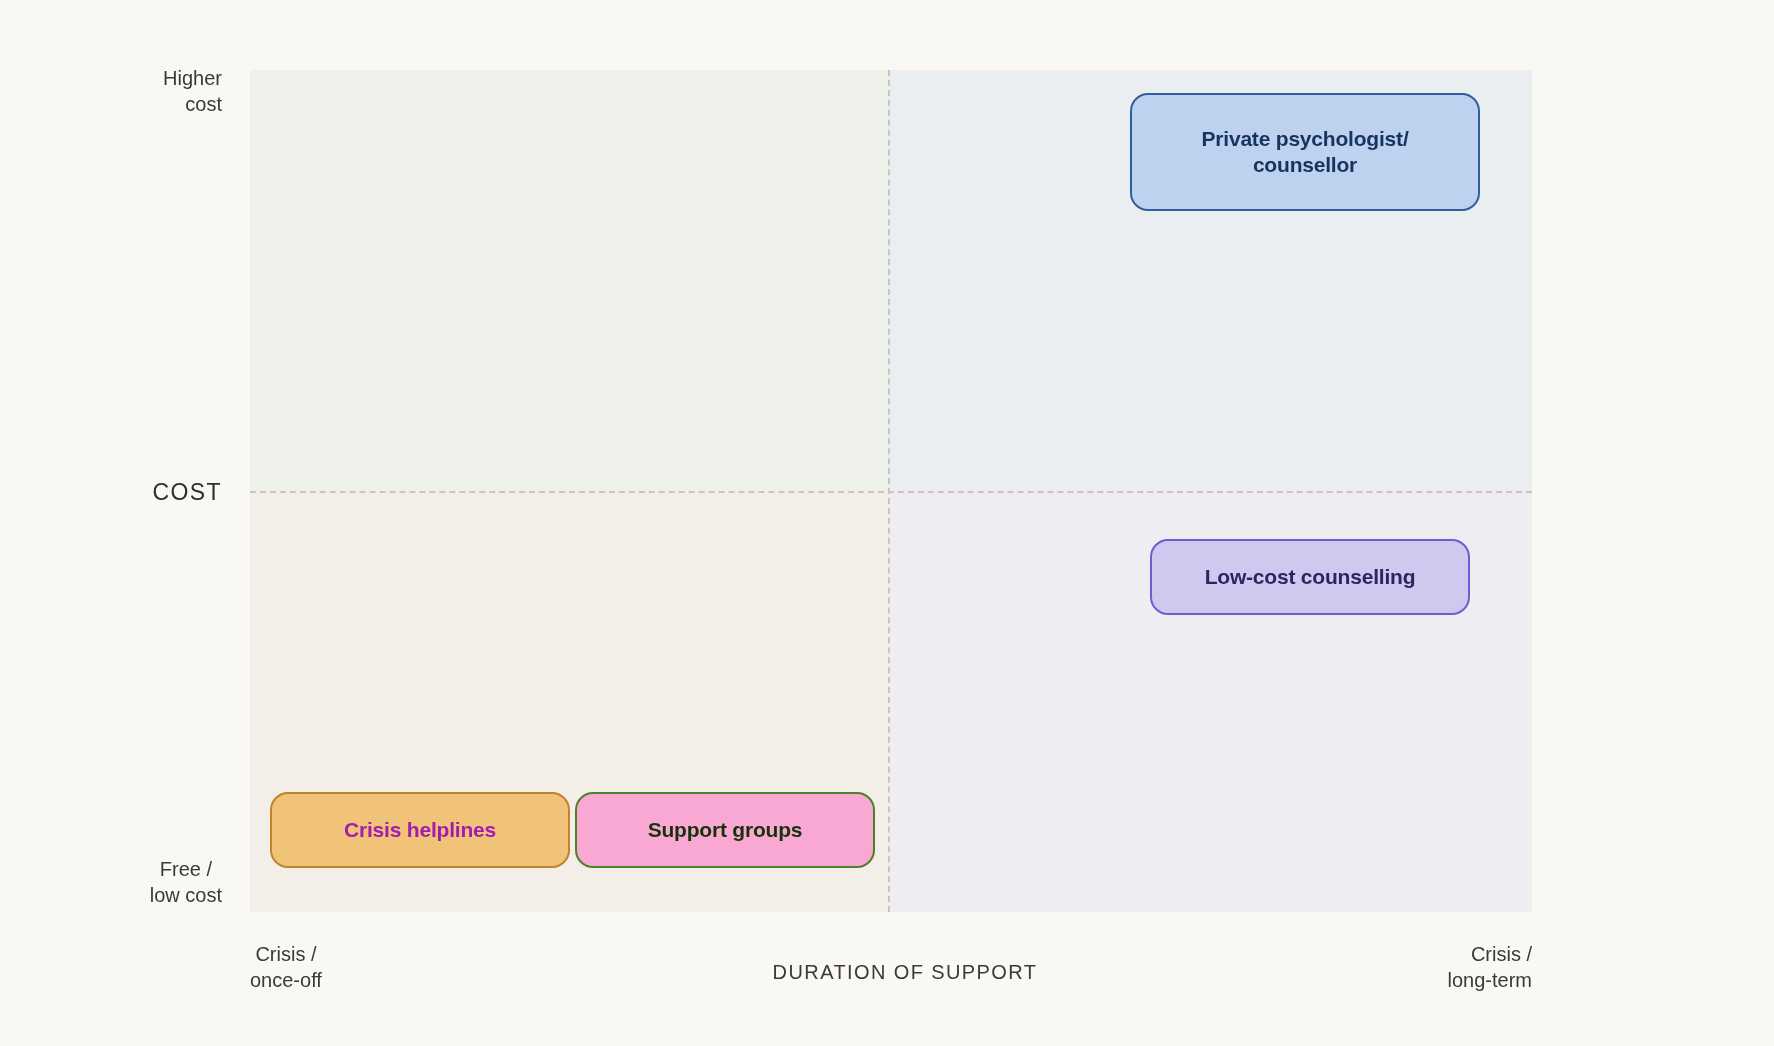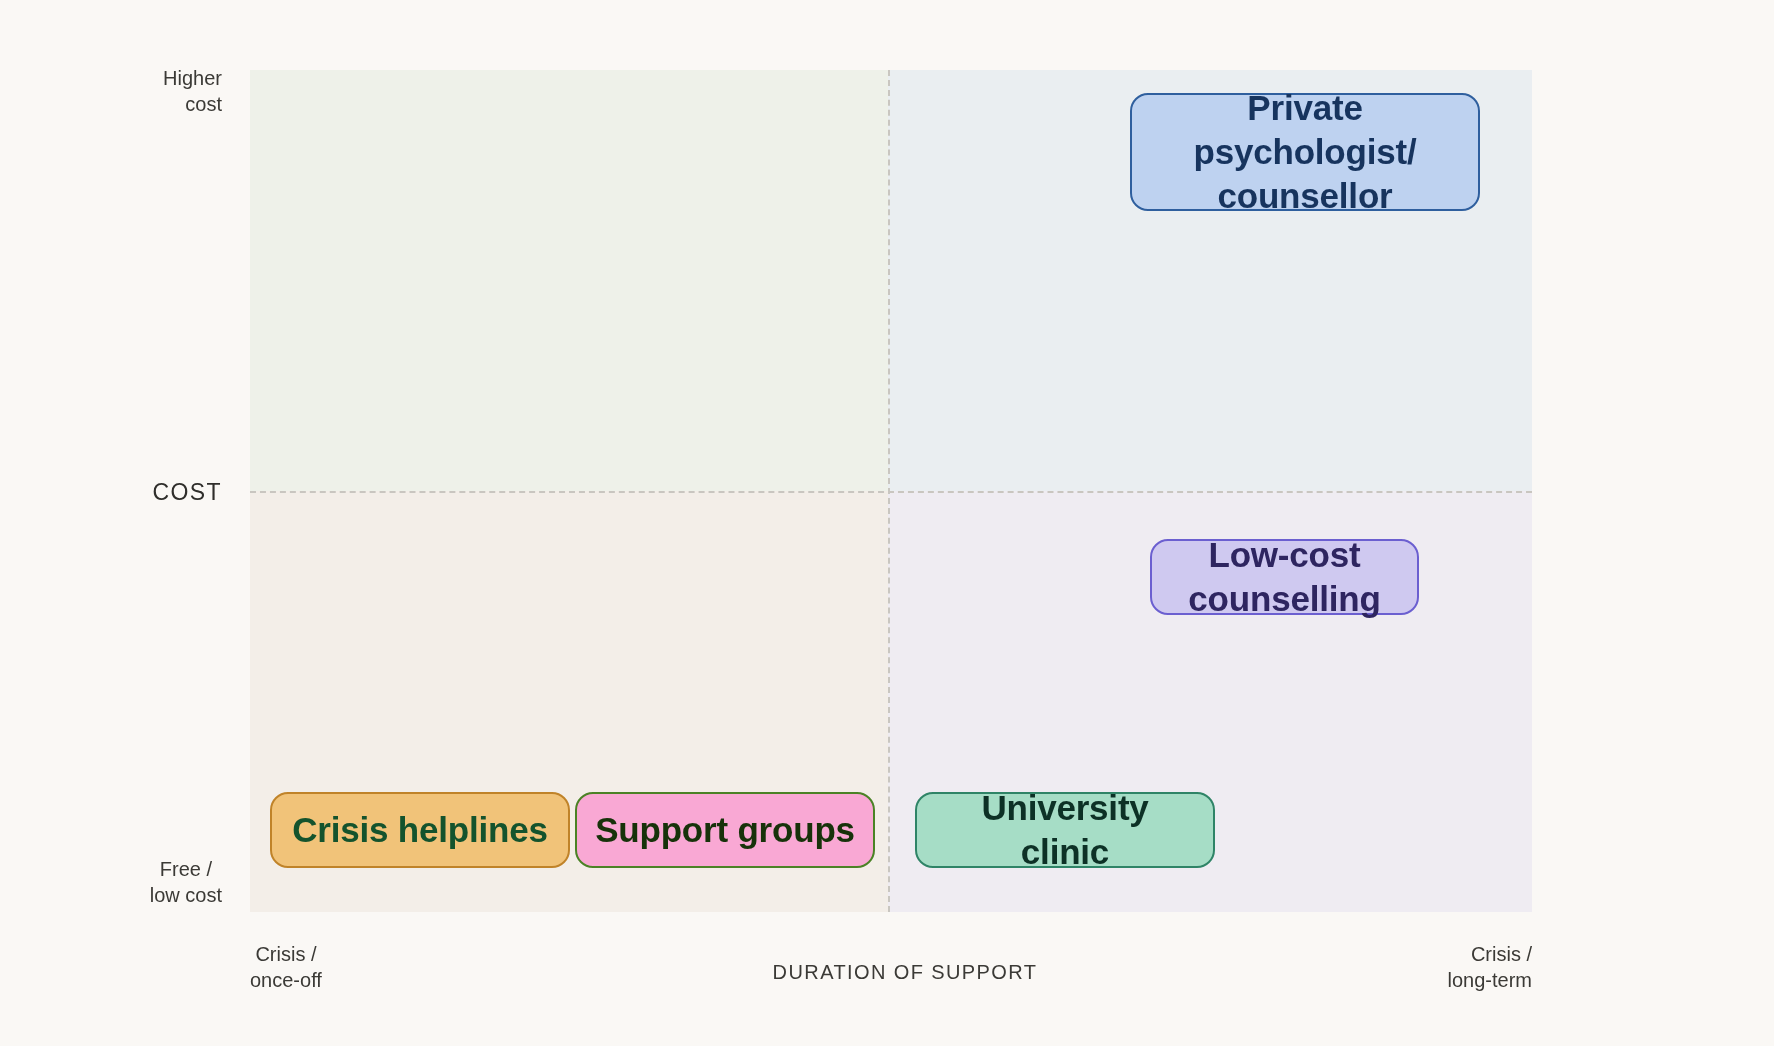--- a/index.html
+++ b/index.html
@@ -60,54 +60,54 @@
   .item {
     position: absolute;
     box-sizing: border-box;
     border-radius: 18px;
     border-width: 2.5px;
     border-style: solid;
     display: flex;
     align-items: center;
     justify-content: center;
     text-align: center;
-    font-size: 35px;
+    font-size: 21px;
     font-weight: 700;
     line-height: 1.25;
     letter-spacing: -0.2px;
     padding: 0 16px;
     white-space: pre-line;
   }
 
   .item.private {
     left: 880px;
     top: 23px;
     width: 350px;
     height: 118px;
     background: #bed2f0;
     border-color: #2f5f9e;
     color: #17345e;
   }
   .item.lowcost {
     left: 900px;
     top: 469px;
-    width: 269px;
+    width: 320px;
     height: 76px;
     background: #cfc9f0;
     border-color: #6b5fd0;
     color: #2e2560;
   }
   .item.crisis {
     left: 20px;
     top: 722px;
     width: 300px;
     height: 76px;
     background: #f1c379;
     border-color: #c08329;
-    color: #14532d;
+    color: #a21caf;
   }
   .item.support {
     left: 325px;
     top: 722px;
     width: 300px;
     height: 76px;
     background: #f9a8d4;
     border-color: #4b8226;
     color: #17320a;
   }
@@ -187,21 +187,20 @@
 
     <div class="item private">Private psychologist/
 counsellor</div>
 
     <div class="item lowcost">Low-cost counselling</div>
 
     <div class="item crisis">Crisis helplines</div>
 
     <div class="item support">Support groups</div>
 
-    <div class="item clinic">University clinic</div>
   </div>
 
   <div class="ax ax-y-top">Higher
 cost</div>
 
   <div class="ax ax-y-title">COST</div>
 
   <div class="ax ax-y-bottom">Free /
 low cost</div>
 

